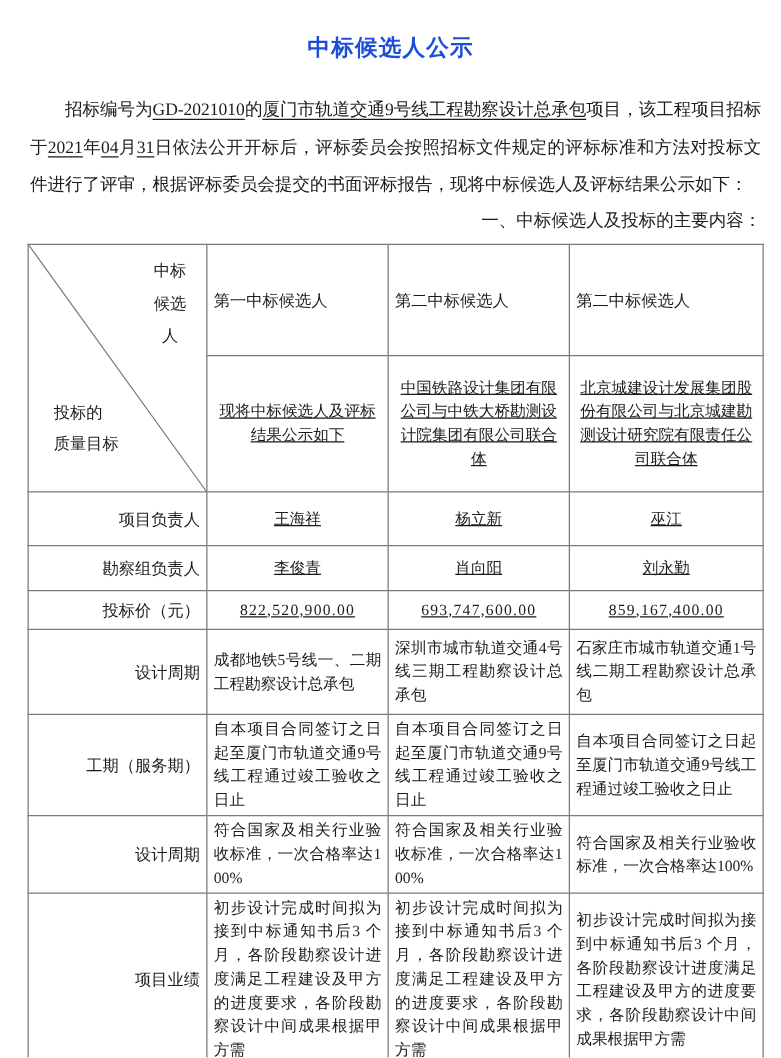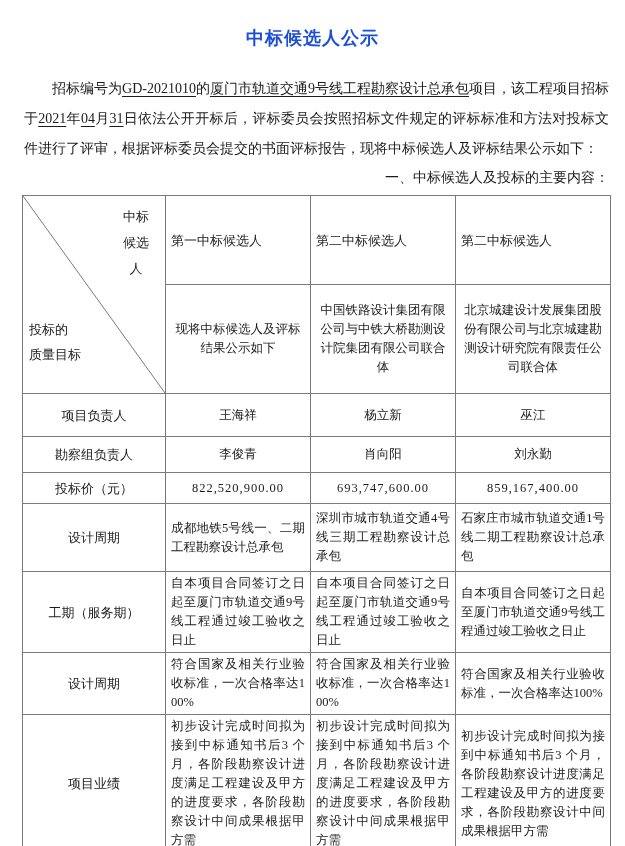--- a/index.html
+++ b/index.html
@@ -41,37 +41,37 @@
     width: 588px;
     font-size: 12.5px;
   }
   .bid-table td {
     border: 1px solid #7a7a7a;
     vertical-align: middle;
     padding: 2px 5px;
     line-height: 19px;
     word-break: break-all;
   }
-  .bid-table td.c { text-align: center; }
+  .bid-table td.c { text-align: center; text-decoration: underline; }
   .bid-table td.l { text-align: justify; }
-  .bid-table td.label-cell { text-align: center; font-size: 13px; }
+  .bid-table td.label-cell { text-align: right; font-size: 13px; }
   .bid-table td.head-cell { font-size: 13px; }
   .bid-table td.price { letter-spacing: 1px; }
   
   td.corner {
     position: relative;
     padding: 0;
   }
   .corner-svg { position: absolute; left: 0; top: 0; width: 100%; height: 100%; display: block; }
   .corner-tr {
     position: absolute; top: 8px; right: 16px;
     text-align: center; font-size: 13px; line-height: 26px;
   }
   .corner-bl {
-    position: absolute; bottom: 26px; left: 6px;
+    position: absolute; bottom: 26px; left: 20px;
     text-align: left; font-size: 13px; line-height: 25px;
   }
   .corner-tr div, .corner-bl div { white-space: nowrap; }
 </style>
 </head>
 <body>
 
 <h1 class="doc-title">中标候选人公示</h1>
 
 <p class="intro"><span>招标编号为</span><span class="u">GD-2021010</span><span>的</span><span class="u">厦门市轨道交通9号线工程勘察设计总承包</span><span>项目，该工程项目招标于</span><span class="u">2021</span><span>年</span><span class="u">04</span><span>月</span><span class="u">31</span><span>日依法公开开标后，评标委员会按照招标文件规定的评标标准和方法对投标文件进行了评审，根据评标委员会提交的书面评标报告，现将中标候选人及评标结果公示如下：</span></p>

